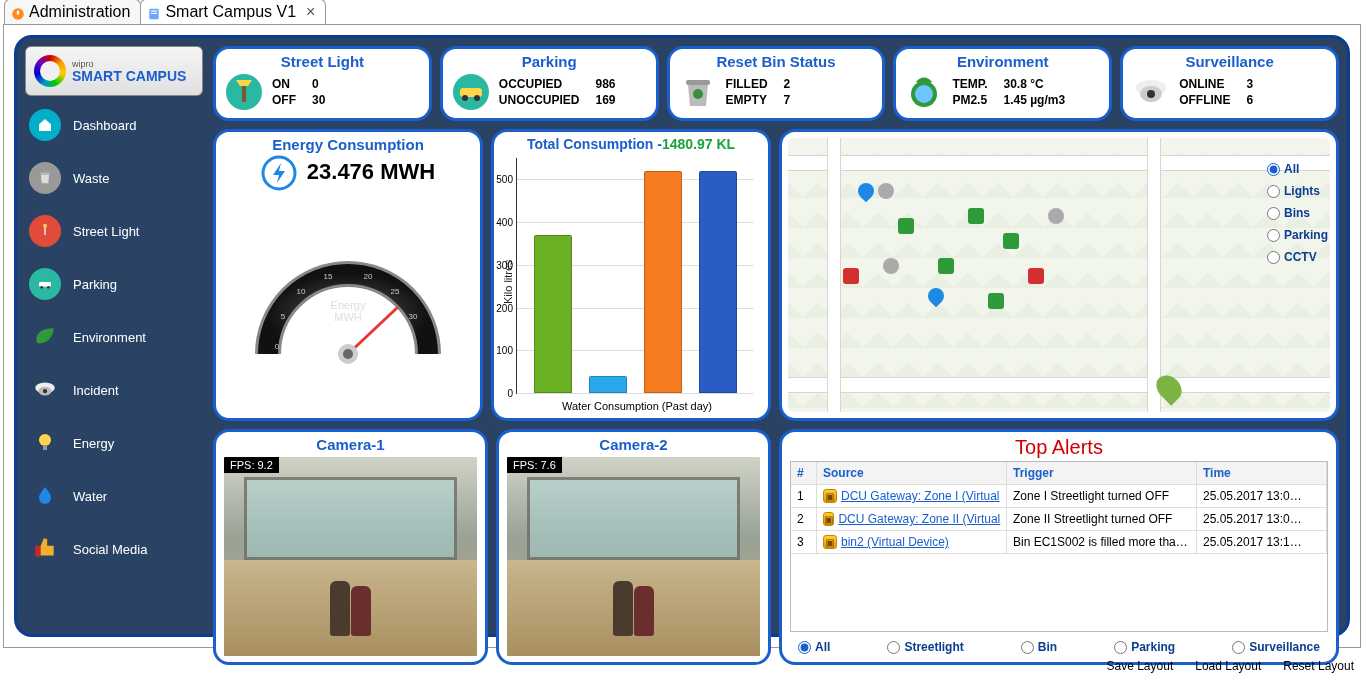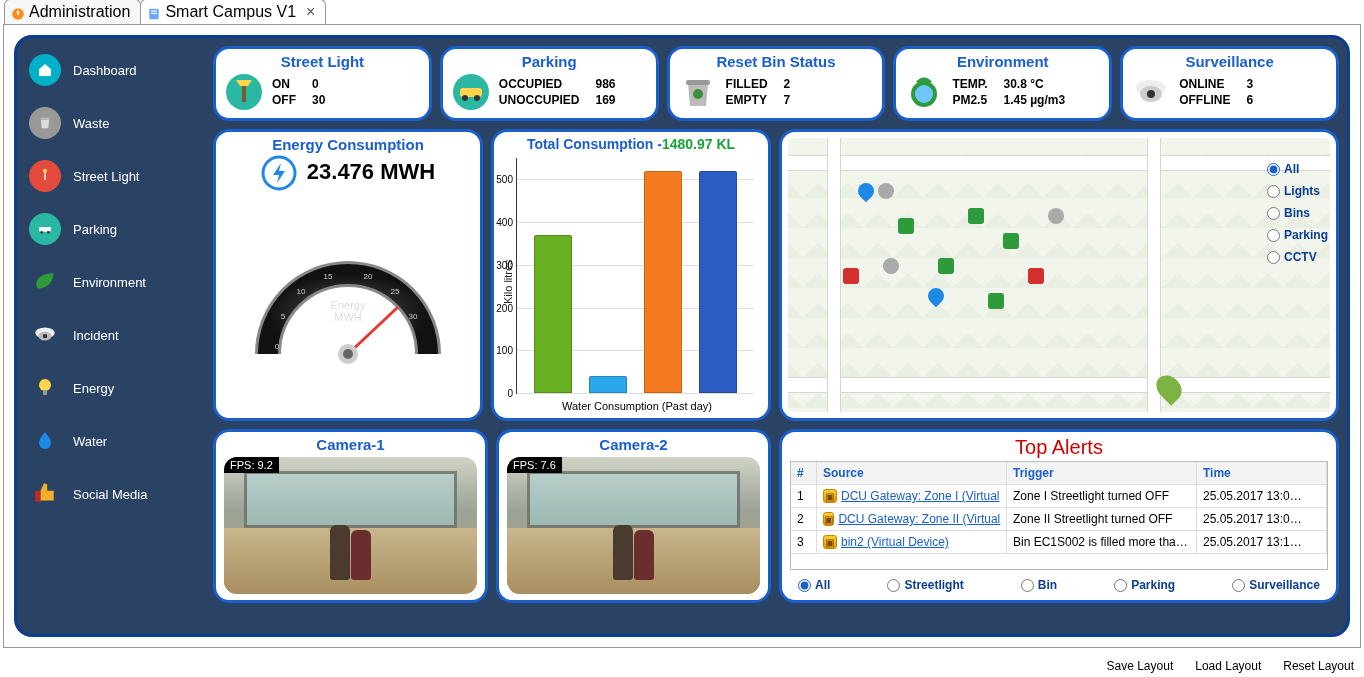--- a/index.html
+++ b/index.html
@@ -63,23 +63,23 @@
     #f1f5ec;
     background-size:30px 30px;
     overflow:hidden;
   }
   .road { position:absolute; background:#fff; box-shadow:0 0 0 1px #d6d6cc; }
   .map-marker { position:absolute; width:16px; height:16px; border-radius:3px; }
   .map-legend { position:absolute; right:8px; top:30px; background:rgba(255,255,255,0); font-size:12px; display:flex; flex-direction:column; gap:8px; }
   .map-legend label { display:flex; align-items:center; gap:4px; color:#0b3d91; font-weight:bold; cursor:pointer;}
 
   
-  .row3 .card { height: 174px; }
+  .row3 .card { height: 236px; }
   .cam-card { width:275px; }
-  .cam-view { flex:1; margin:2px 0 0; background:linear-gradient(#cfd3c6 0%, #9aa396 40%, #b59d76 100%); position:relative; border-radius:13px; overflow:hidden; }
+  .cam-view { flex:1; margin:2px 0 0; background:linear-gradient(#cfd3c6 0%, #9aa396 40%, #b59d76 100%); position:relative; border-radius:1px; overflow:hidden; }
   .cam-fps { position:absolute; top:0; left:0; background:#000; color:#fff; font-size:11px; padding:2px 6px; }
   .cam-floor { position:absolute; left:0; right:0; bottom:0; height:48%; background:linear-gradient(#c9b68d,#a88f60); }
   .cam-doorframe { position:absolute; left:8%; right:8%; top:10%; bottom:48%; border:3px solid #6b6f66; background:linear-gradient(#b7d1ce,#9fbfbb); opacity:.8; }
   .cam-person { position:absolute; bottom:10%; width:20px; height:55px; background:#4a3b2e; border-radius:6px 6px 3px 3px; }
   .cam-person.p1{ left:42%; }
   .cam-person.p2{ left:50%; height:50px; background:#6a2e2e; }
 
   .alerts-card { flex:1; }
   .alerts-title { color:#d00000; font-weight:normal; font-size:20px; text-align:center; }
   .tbl { flex:1; border:1px solid #bbb; margin:2px 0 6px; font-size:12px; overflow:hidden; }
@@ -121,20 +121,27 @@
     </span>
     <span>Smart Campus V1</span>
     <span class="tab-x">×</span>
   </div>
 </div>
 
 <div class="chrome-border">
 <div class="db">
 
   <div class="sidebar">
+    <div class="logo-card">
+      <div class="logo-circle"></div>
+      <div style="display:flex;flex-direction:column;line-height:1;">
+        <span style="font-size:9px;color:#555;">wipro</span>
+        <span class="logo-text">SMART CAMPUS</span>
+      </div>
+    </div>
 
     <div class="nav-item">
       <span class="nav-ico" style="background:#00b0c8">
             <svg width="16" height="16" viewBox="0 0 24 24">
               <path d="M3 11l9-8 9 8v10H3z" fill="#fff"></path>
             </svg>
           </span>
       <span>Dashboard</span>
     </div>
     <div class="nav-item">

